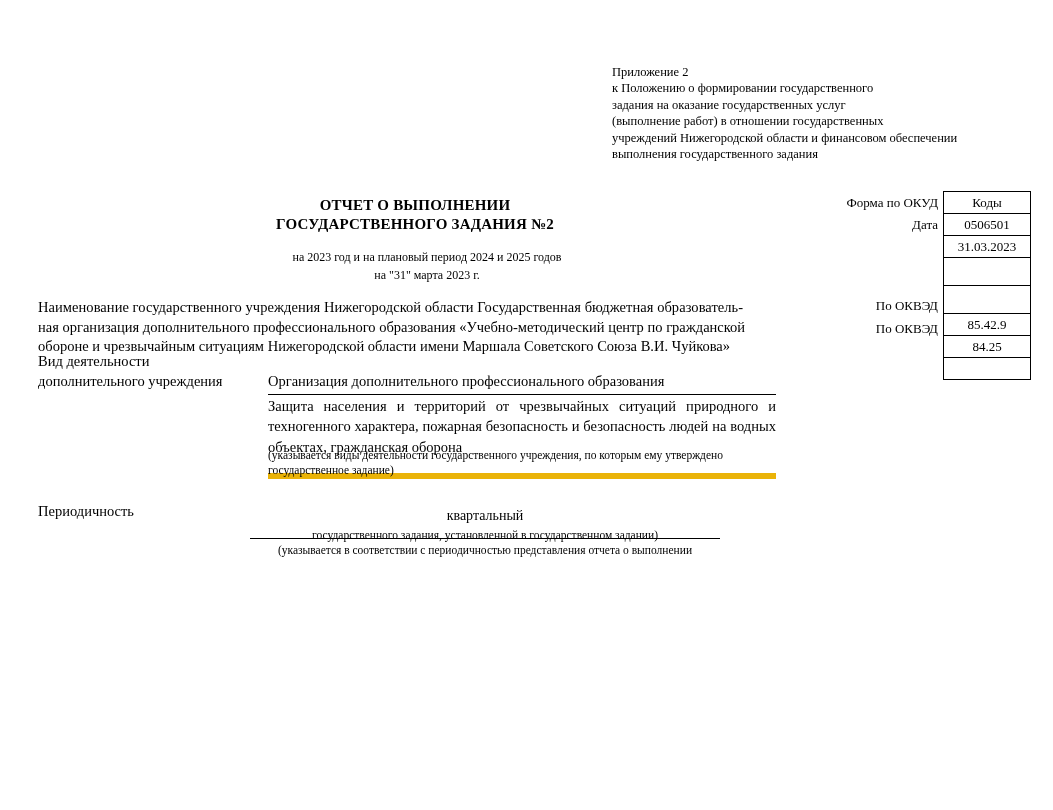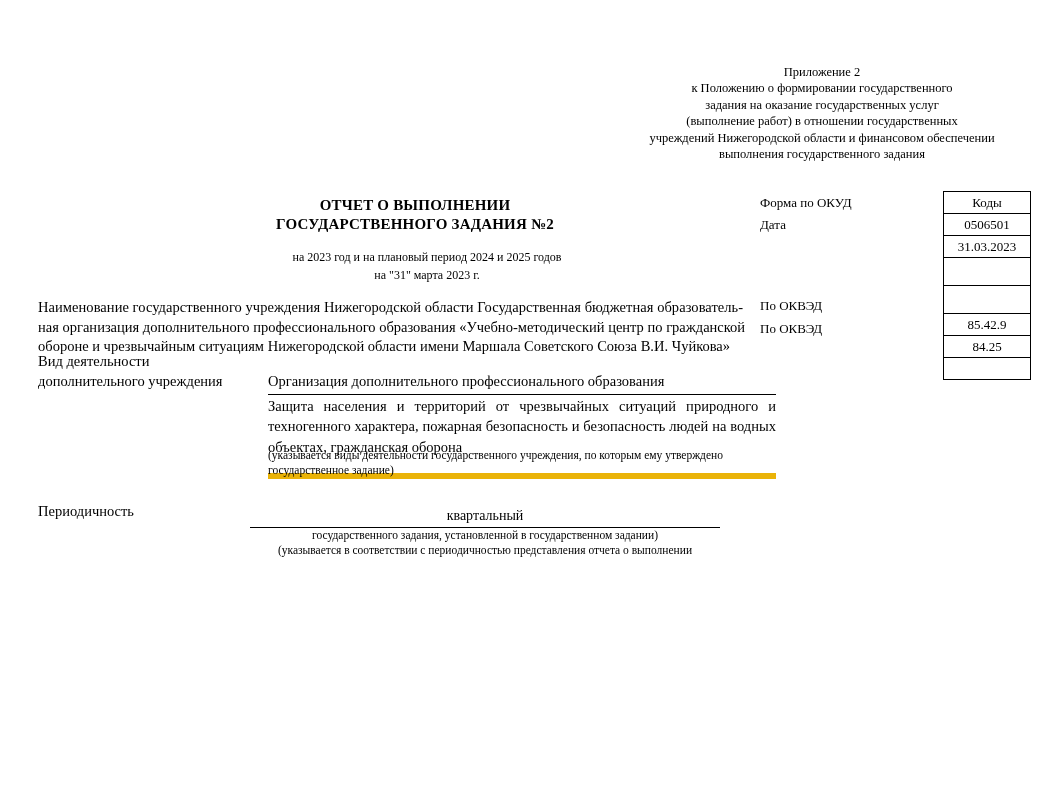--- a/index.html
+++ b/index.html
@@ -23,21 +23,20 @@
   }
 
   
   .header-note {
     position: absolute;
     left: 612px;
     top: 64px;
     width: 420px;
     font-size: 12.5px;
     line-height: 16.4px;
-    text-align: center;
   }
   .header-note div {
     white-space: nowrap;
   }
 
   
   .title-block {
     position: absolute;
     left: 200px;
     top: 196px;
@@ -76,21 +75,21 @@
   }
   .codes-table td.tall {
     height: 27px;
   }
   .codes-labels {
     position: absolute;
     left: 760px;
     top: 191px;
     width: 178px;
     font-size: 13px;
-    text-align: left;
+    text-align: right;
   }
   .codes-labels div {
     height: 23px;
     line-height: 23px;
   }
   .codes-labels div.spacer {
     height: 29px;
   }
   .codes-labels div.r1 { height: 22px; }
 
@@ -154,21 +153,21 @@
     font-size: 14.5px;
   }
   .period-value {
     position: absolute;
     left: 250px;
     top: 508px;
     width: 470px;
     text-align: center;
     font-size: 14px;
     border-bottom: 1px solid #000;
-    padding-bottom: 3px;
+    padding-bottom: 14px;
   }
   .period-caption {
     position: absolute;
     left: 250px;
     top: 528px;
     width: 470px;
     text-align: center;
     font-size: 11.5px;
     line-height: 15px;
   }

